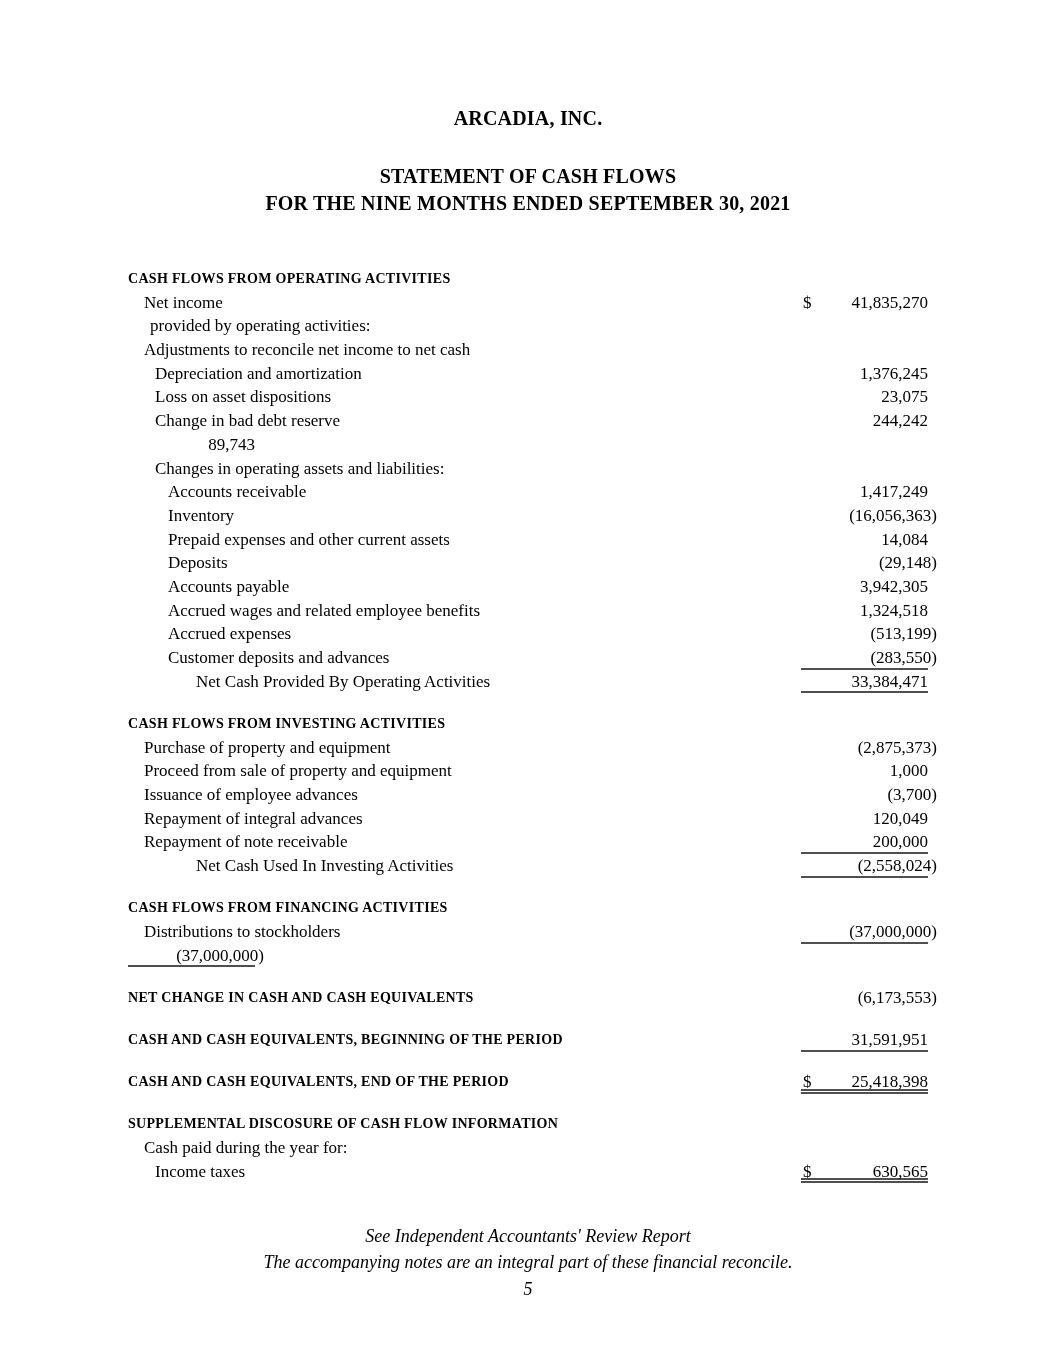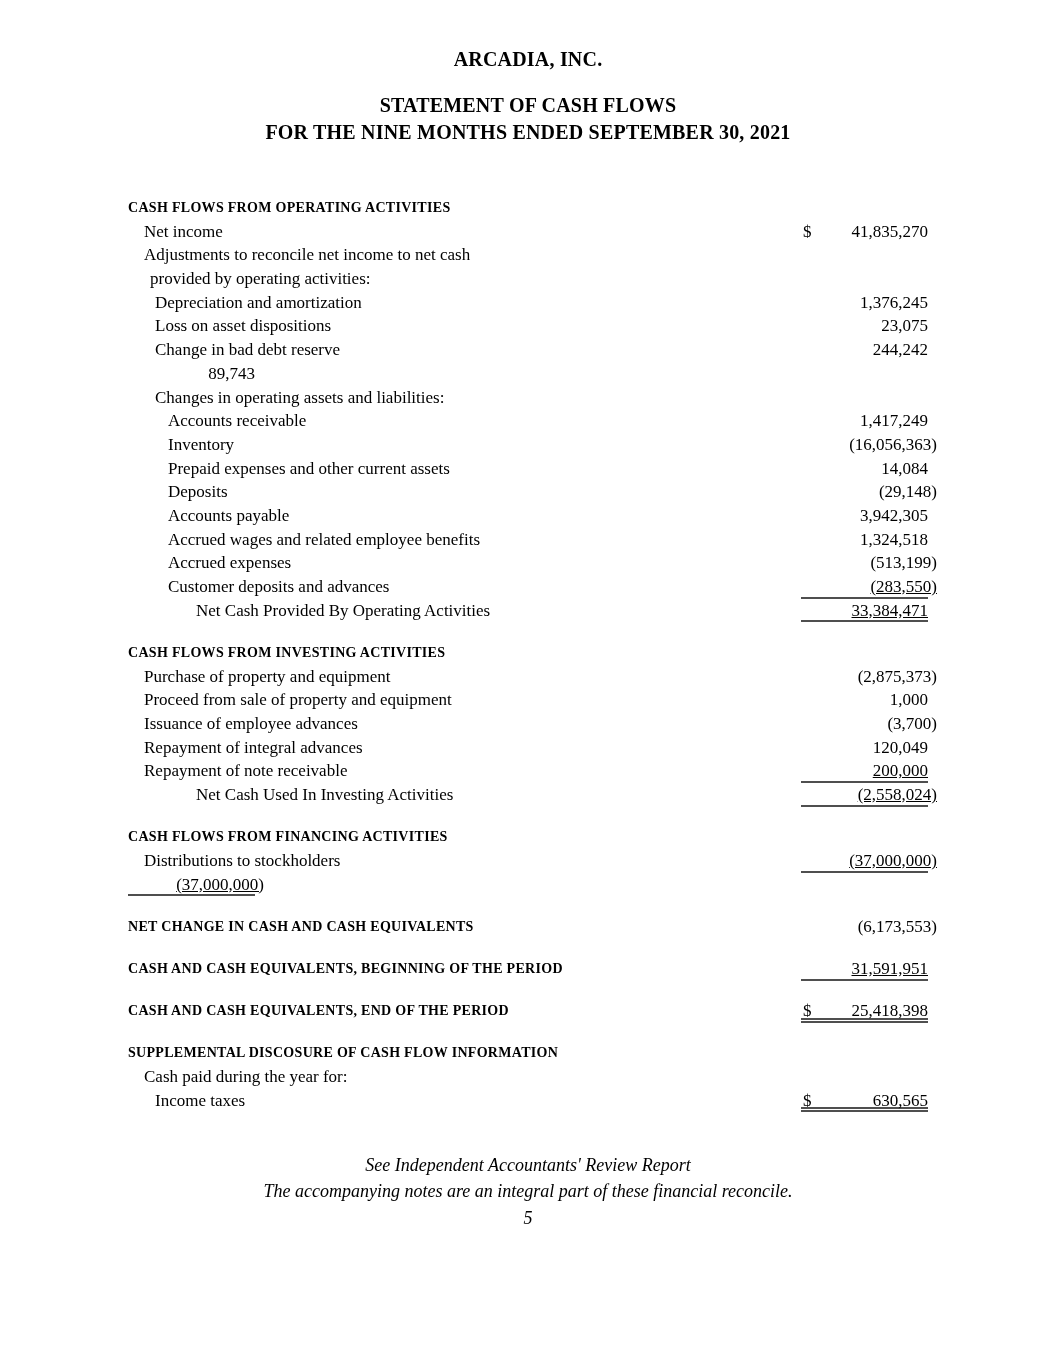--- a/index.html
+++ b/index.html
@@ -3,34 +3,34 @@
 <meta charset="utf-8">
 <style>
   html,body{margin:0;padding:0;}
   body{
     width:1055px;height:1365px;
     background:#ffffff;color:#000000;
     font-family:"Liberation Serif", serif;
     font-size:17px;
     overflow:hidden;
   }
-  .sheet{padding:48px 127px 0 128px;}
+  .sheet{padding:107px 127px 0 128px;}
   .titles{text-align:center;font-weight:bold;}
   .company{font-size:20px;letter-spacing:0.2px;}
-  .stmt-title{margin-top:21px;font-size:20px;line-height:27px;letter-spacing:0.2px;}
+  .stmt-title{margin-top:33px;font-size:20px;line-height:27px;letter-spacing:0.2px;}
   .rows{margin-top:50px;}
   .row{display:flex;height:23.7px;line-height:23.7px;gap:30px;}
   .row.gap{margin-top:18.5px;justify-content:space-between;}
   .label{flex:1;white-space:nowrap;}
   .hd .label{font-weight:bold;font-size:14px;letter-spacing:0.3px;}
   .money{width:127px;display:flex;box-sizing:border-box;padding-left:2px;}
   .dollar{min-width:1px;}
   .value{flex:1;text-align:right;white-space:nowrap;}
   .value.neg{margin-right:-9px;}
-  .rule-single{border-bottom:2px solid #4f4f4f;text-decoration:underline;}
+  .rule-single{border-bottom:2px solid #4f4f4f;}
   .rule-double{border-bottom:5px double #4f4f4f;}
   .indent-0{padding-left:0;}
   .indent-1{padding-left:16px;}
   .indent-2{padding-left:22px;}
   .indent-3{padding-left:27px;}
   .indent-4{padding-left:40px;}
   .indent-5{padding-left:68px;}
   .footer{margin-top:40px;text-align:center;font-size:18px;line-height:26px;font-style:italic;}
   .page-num{margin-top:1px;}
 </style>
@@ -55,28 +55,28 @@
         </div>
       </div>
       <div class="row">
         <div class="label indent-1">Net income</div>
         <div class="money">
           <span class="dollar">$</span>
           <span class="value">41,835,270</span>
         </div>
       </div>
       <div class="row">
+        <div class="label indent-2">provided by operating activities:</div>
+        <div class="money">
+          <span class="dollar"></span>
+          <span class="value"></span>
+        </div>
+      </div>
+      <div class="row">
         <div class="label indent-1">Adjustments to reconcile net income to net cash</div>
-        <div class="money">
-          <span class="dollar"></span>
-          <span class="value"></span>
-        </div>
-      </div>
-      <div class="row">
-        <div class="label indent-2">provided by operating activities:</div>
         <div class="money">
           <span class="dollar"></span>
           <span class="value"></span>
         </div>
       </div>
       <div class="row">
         <div class="label indent-3">Depreciation and amortization</div>
         <div class="money">
           <span class="dollar"></span>
           <span class="value">1,376,245</span>

